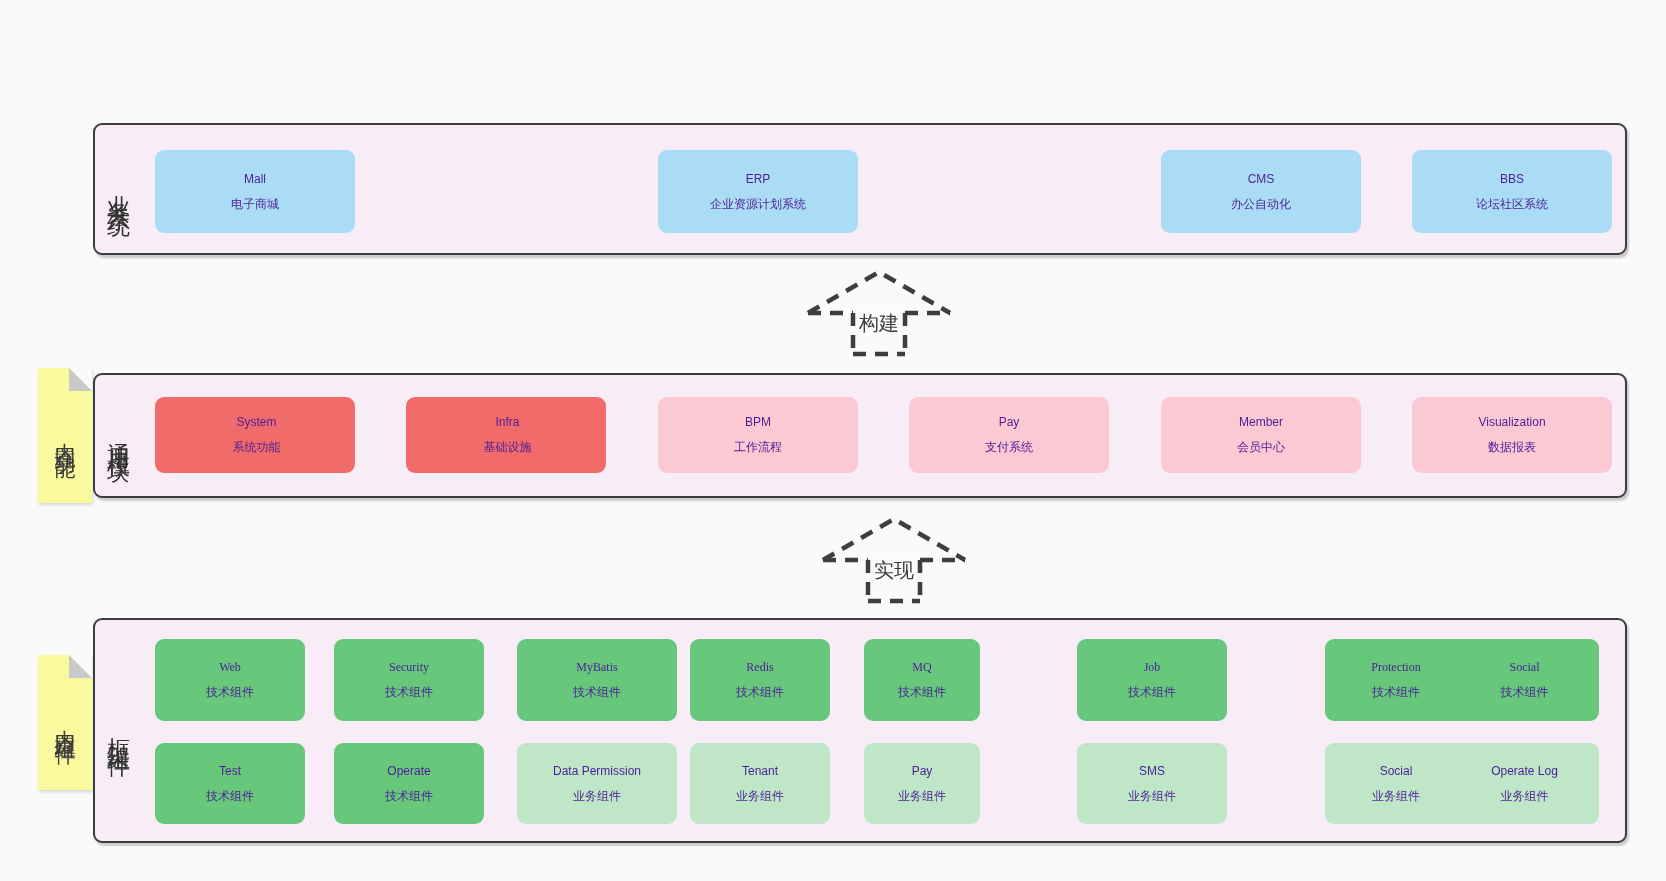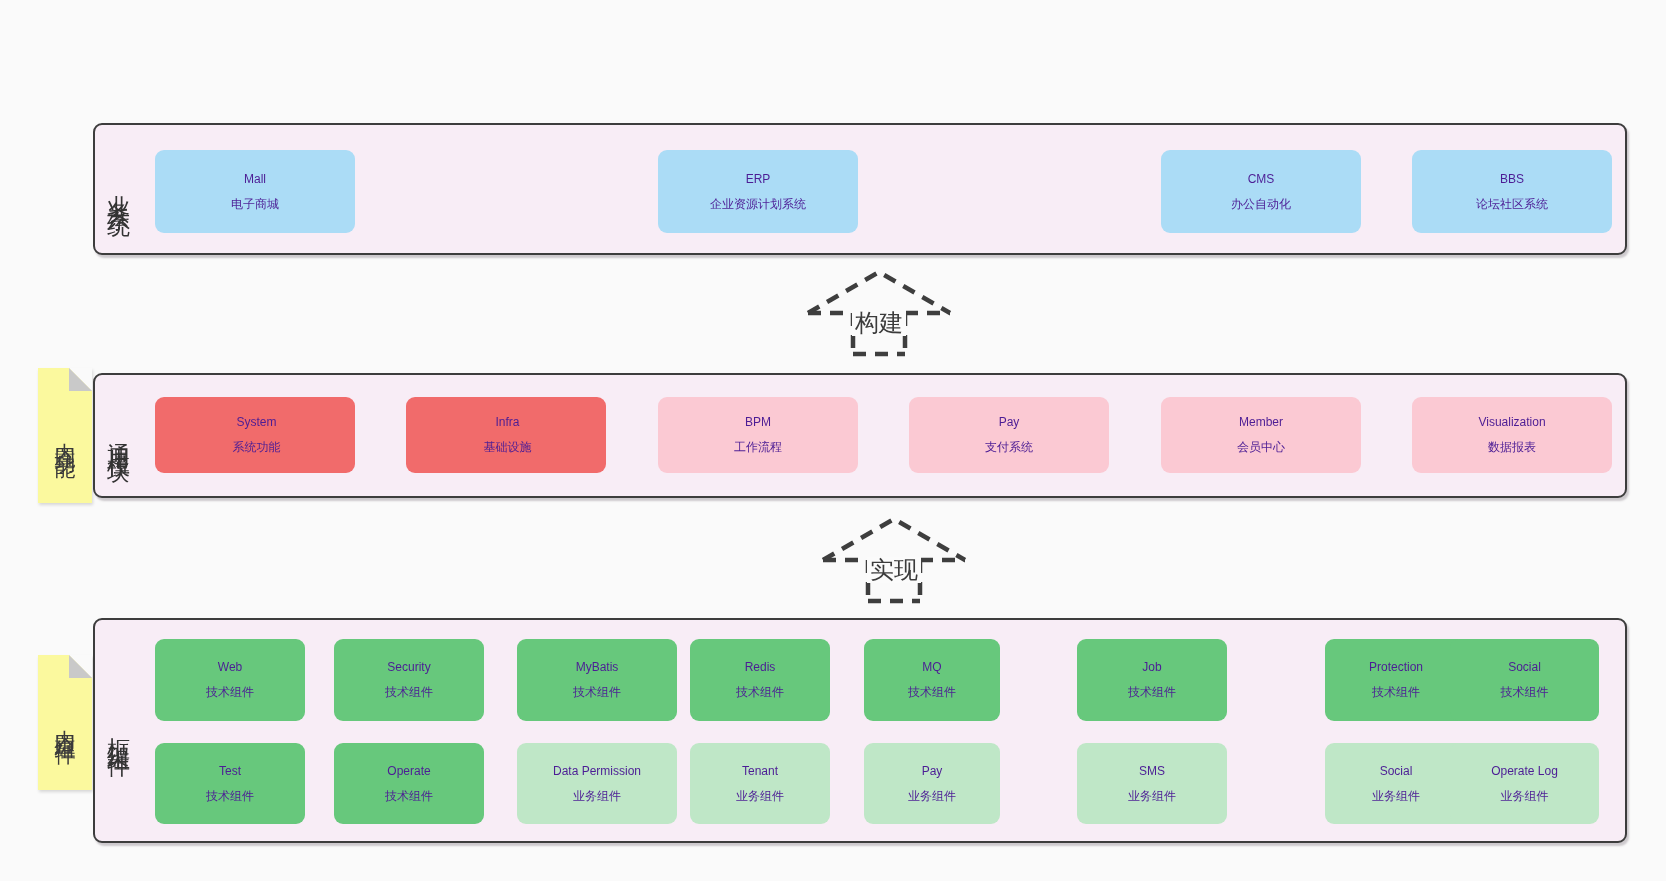--- a/index.html
+++ b/index.html
@@ -29,43 +29,43 @@
   .green{ background:#67c87c; }
   .lightgreen { background:#bfe7c7; }
 
   
   .c6-0{left:60px}.c6-1{left:311px}.c6-2{left:563px}.c6-3{left:814px}.c6-4{left:1066px}.c6-5{left:1317px}
   #panel-business .box { top:25px; height:83px; width:200px; }
   #panel-modules  .box { top:22px; height:76px; width:200px; }
 
   
   .c8-0{left:60px;width:150px}.c8-1{left:239px;width:150px}.c8-2{left:422px;width:160px}
-  .c8-3{left:595px;width:140px}.c8-4{left:769px;width:136px}.c8-5{left:982px;width:150px}
+  .c8-3{left:595px;width:140px}.c8-4{left:769px;width:116px}.c8-5{left:982px;width:150px}
   .c8-6{left:1230px;width:142px}.c8-7{left:1355px;width:149px}
-  #panel-framework .r1 { top:19px;  height:82px; }
+  #panel-framework .r1 { top:19px;  height:82px;font-family:Liberation Serif, serif; }
   #panel-framework .r2 { top:123px; height:81px; }
 
   
   .tag { position:absolute; left:38px; width:54px; height:135px; background:#fbf99e;
     display:flex; align-items:center; justify-content:center;
     box-shadow:1px 2px 3px rgba(0,0,0,.14); }
   #tag-features { top:368px; }
   #tag-components { top:655px; }
   .tag .vtext { writing-mode:vertical-rl; text-orientation:upright; font-size:21px;
     letter-spacing:5px; color:#3a3a3a; white-space:nowrap; }
   .fold { position:absolute; top:0; right:0; display:block; }
 
   
   .arrow { position:absolute; width:154px; height:92px; }
   #arrow-build { left:802px; top:266px; }
   #arrow-implement { left:817px; top:513px; }
   .arrow svg { position:absolute; left:0; top:0; }
   .dash { fill:none; stroke:#3e3e3e; stroke-width:4.5; stroke-dasharray:13 9; }
   .arrow-label { position:absolute; left:50%; top:44px; transform:translateX(-50%);
-    background:#fbfbfb; padding:0 3px; font-size:24px; line-height:26px; color:#3c3c3c;
+    background:#fbfbfb; padding:0 3px; font-size:20px; line-height:26px; color:#3c3c3c;
     white-space:nowrap; }
 </style>
 </head>
 <body>
 
 <div class="canvas">
 
   <section class="panel" id="panel-business">
     <div class="vlabel">业务系统</div>
     <div class="box blue c6-0">

